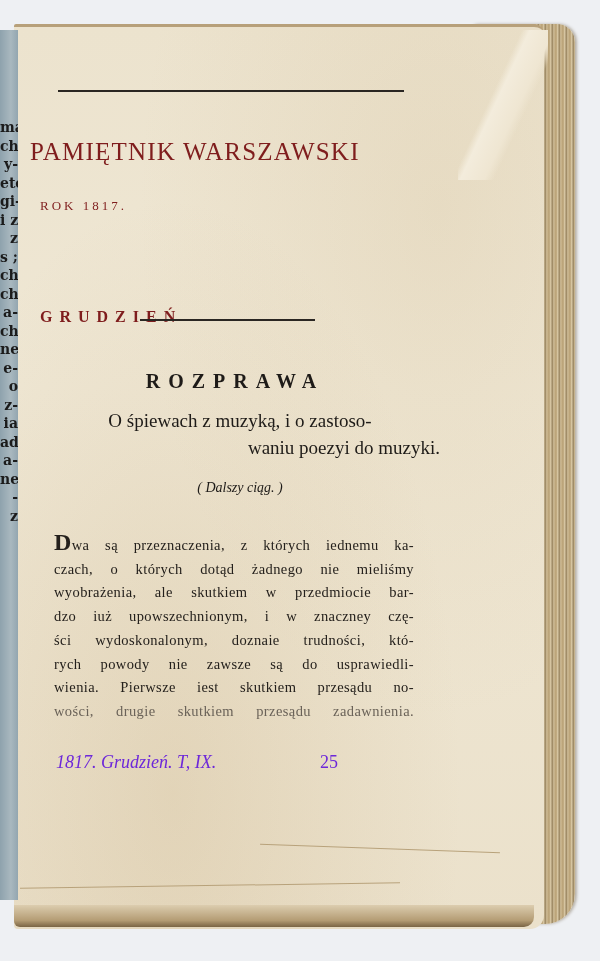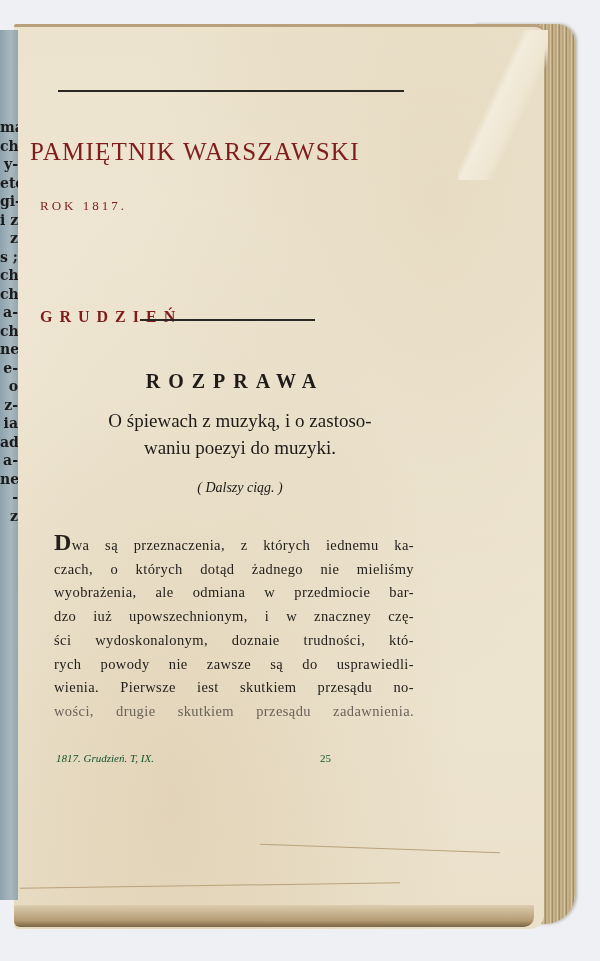--- a/index.html
+++ b/index.html
@@ -70,35 +70,35 @@
       font-family: Liberation Serif, serif; }
     .month { top: 264px; left: 40px; font-size: 16px; letter-spacing: 7px; font-weight: bold;
       font-family: "Liberation Serif", serif; margin-top: 44px; }
 
     .heading {
       position: absolute; left: 35px; width: 400px; text-align: center; color: #1e1b18;
       font-family: "Liberation Serif", serif;
     }
     .h-rozprawa { top: 370px; font-size: 20px; letter-spacing: 8px; font-weight: bold; }
     .h-sub1 { top: 410px; font-size: 19px; left: 40px; width: 400px; }
-    .h-sub2 { top: 437px; font-size: 19px; left: 40px; width: 400px; }
+    .h-sub2 { top: 437px; font-size: 19px; left: 40px; width: 400px; text-align: right; }
     .h-cont { top: 480px; font-size: 14px; font-style: italic; left: 40px; width: 400px; }
 
     .body-text {
       position: absolute; left: 54px; top: 530px; width: 360px;
       font-family: "Liberation Serif", serif; font-size: 14.5px; line-height: 23.7px;
       color: #24201c; letter-spacing: .4px;
     }
     .body-text .line { display: block; white-space: nowrap; text-align: justify; text-align-last: justify; }
     .drop-cap { font-size: 24px; font-weight: bold; line-height: 1; }
     .faded { color: #6a6258; }
 
     .footer {
       position: absolute; top: 752px; left: 56px; width: 360px;
-      font-family: "Liberation Serif", serif; font-size: 11px; color: #14532d;
+      font-family: "Liberation Serif", serif; font-size: 18px; color: #6d28d9;
     }
     .footer .sig { font-style: italic; }
     .footer .pageno { position: absolute; left: 264px; top: 0; }
   </style>
 </head>
 <body>
 
 <div class="scene">
   <div class="fore-edge"></div>
   <div class="page"></div>
@@ -142,21 +142,21 @@
   <div class="rule" style="left:140px;top:319px;width:175px;"></div>
 
   <div class="heading h-rozprawa">ROZPRAWA</div>
   <div class="heading h-sub1">O śpiewach z muzyką, i o zastoso-</div>
   <div class="heading h-sub2">waniu poezyi do muzyki.</div>
   <div class="heading h-cont">( Dalszy ciąg. )</div>
 
   <div class="body-text">
     <span class="line"><span class="drop-cap">D</span><span>wa są przeznaczenia, z których iednemu ka-</span></span>
     <span class="line">czach, o których dotąd żadnego nie mieliśmy</span>
-    <span class="line">wyobrażenia, ale odmiana w przedmiocie bar-</span>
+    <span class="line">wyobrażenia, ale skutkiem w przedmiocie bar-</span>
     <span class="line">dzo iuż upowszechnionym, i w znaczney czę-</span>
     <span class="line">ści wydoskonalonym, doznaie trudności, któ-</span>
     <span class="line">rych powody nie zawsze są do usprawiedli-</span>
     <span class="line">wienia.  Pierwsze iest skutkiem przesądu no-</span>
     <span class="line faded">wości, drugie skutkiem przesądu zadawnienia.</span>
   </div>
 
   <div class="footer">
     <span class="sig">1817. Grudzień. T, IX.</span>
     <span class="pageno">25</span>

